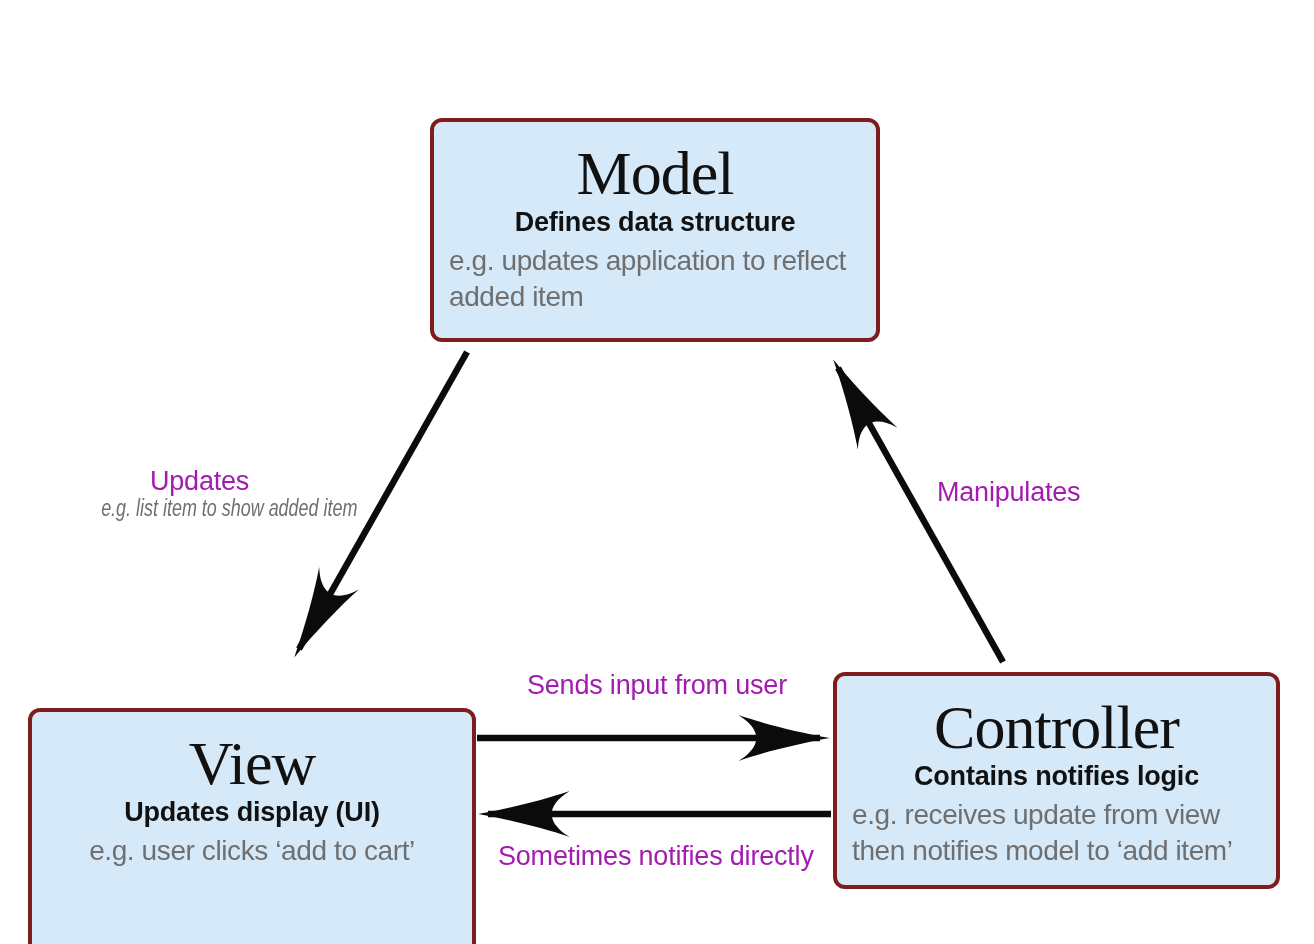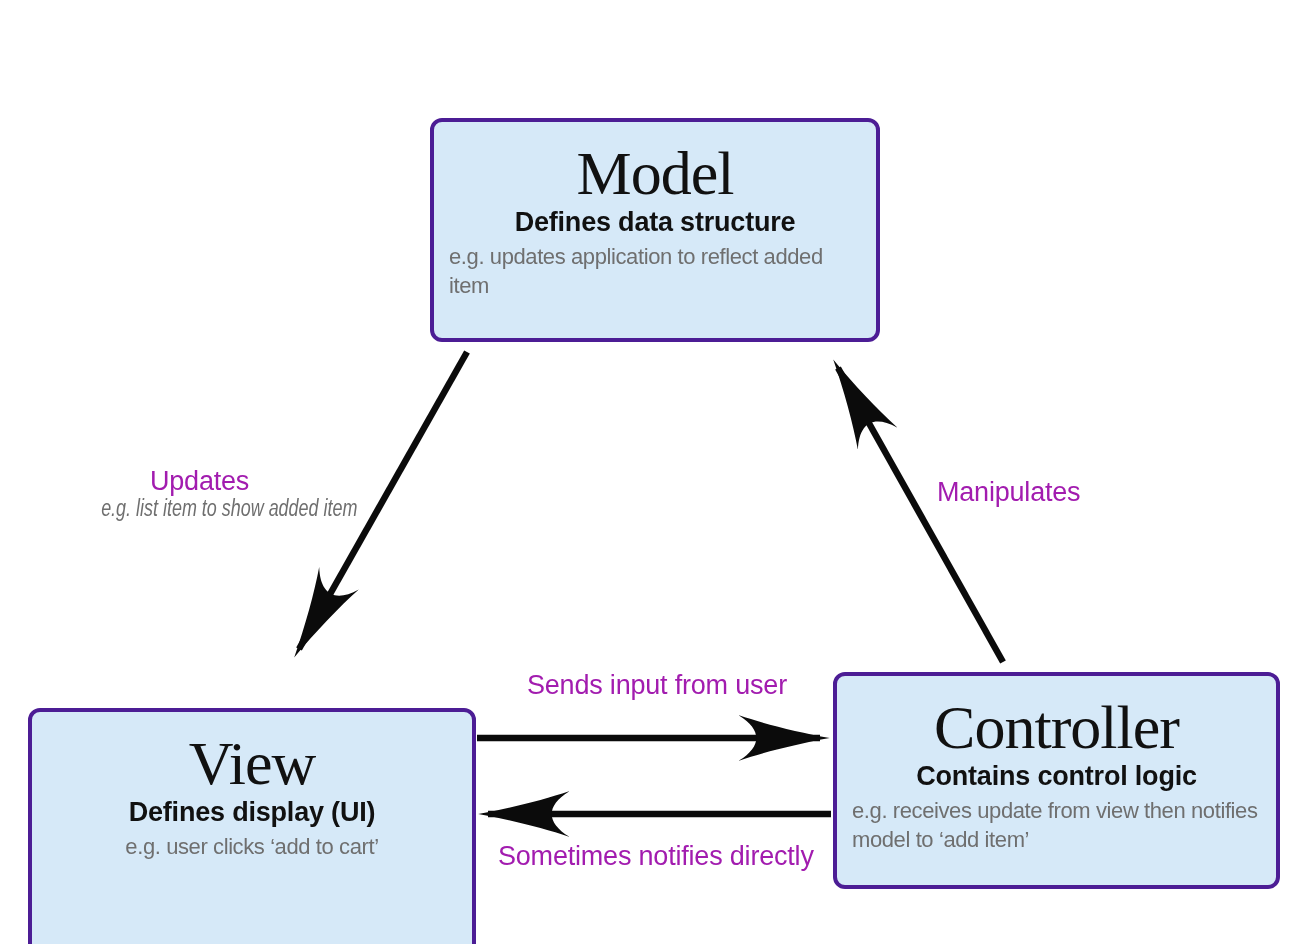--- a/index.html
+++ b/index.html
@@ -17,21 +17,21 @@
   }
   svg.arrows {
     position: absolute;
     left: 0; top: 0;
     width: 1314px;
     height: 944px;
   }
   .box {
     position: absolute;
     background: #d6e9f8;
-    border: 4px solid #4c1d95;
+    border: 4px solid #7f1d1d;
     border-radius: 12px;
     box-sizing: border-box;
     text-align: center;
     color: #111111;
   }
   .box-model      { left: 430px; top: 118px; width: 450px; height: 224px; }
   .box-view       { left: 28px;  top: 708px; width: 448px; height: 270px; }
   .box-controller { left: 833px; top: 672px; width: 447px; height: 217px; }
 
   .box-title {
@@ -42,21 +42,21 @@
     letter-spacing: -1px;
   }
   .box-subtitle {
     font-size: 27px;
     line-height: 1.25;
     margin-top: 1px;
     letter-spacing: -0.2px;
     font-weight: bold;
   }
   .box-example {
-    font-size: 22px;
+    font-size: 28px;
     line-height: 1.3;
     color: #6f6f6f;
     letter-spacing: -0.4px;
     margin-top: 3px;
     padding: 0 15px;
   }
   .example-left { text-align: left; }
 
   .arrow-label {
     position: absolute;
@@ -102,27 +102,27 @@
   </svg>
 
   <div class="box box-model">
     <div class="box-title">Model</div>
     <div class="box-subtitle">Defines data structure</div>
     <div class="box-example example-left">e.g. updates application to reflect added item</div>
   </div>
 
   <div class="box box-view">
     <div class="box-title">View</div>
-    <div class="box-subtitle">Defines display (UI)</div>
+    <div class="box-subtitle">Updates display (UI)</div>
     <div class="box-example">e.g. user clicks ‘add to cart’</div>
   </div>
 
   <div class="box box-controller">
     <div class="box-title">Controller</div>
-    <div class="box-subtitle">Contains control logic</div>
+    <div class="box-subtitle">Contains notifies logic</div>
     <div class="box-example example-left">e.g. receives update from view then notifies model to ‘add item’</div>
   </div>
 
   <div class="arrow-label lbl-updates">Updates</div>
   <div class="arrow-sublabel lbl-updates-sub">
     <span class="condensed">e.g. list item to show added item</span>
   </div>
   <div class="arrow-label lbl-manipulates">Manipulates</div>
   <div class="arrow-label lbl-sends">Sends input from user</div>
   <div class="arrow-label lbl-sometimes">Sometimes notifies directly</div>

